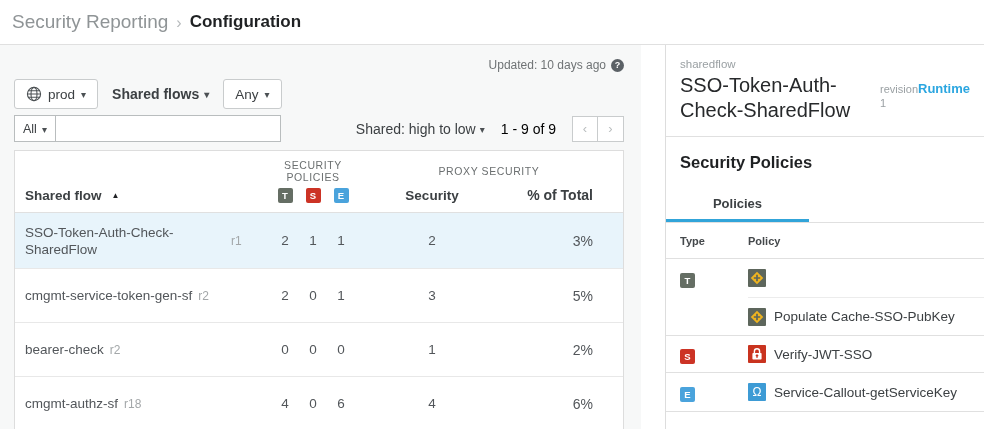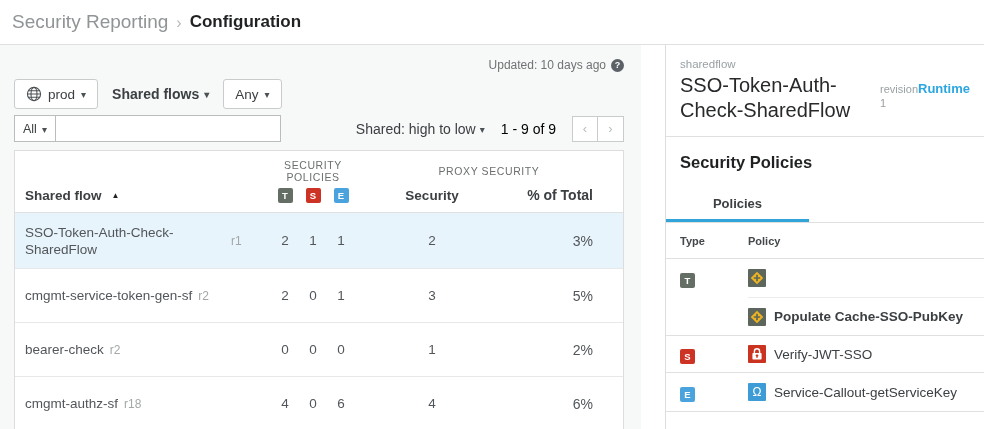--- a/index.html
+++ b/index.html
@@ -94,21 +94,21 @@
     font-size:13px; font-weight:bold; color:#3c4043; cursor:pointer;
     border-bottom:3px solid transparent; }
   .tab.active { border-bottom-color:#31a4d9; }
   .pol-hdr { display:grid; grid-template-columns:68px 1fr; align-items:center; height:36px;
     padding-left:14px; border-bottom:1px solid #e0e0e0; }
   .pol-hdr span { font-size:11px; font-weight:bold; color:#44484b; }
   .pol-group { display:flex; border-bottom:1px solid #e0e0e0; padding-left:14px; }
   .pol-type-col { width:68px; padding-top:11px; }
   .pol-list { flex:1; }
   .pol-row { height:38px; display:flex; align-items:center; gap:8px; cursor:pointer; }
-  .pol-row + .pol-row { border-top:1px solid #ececec;font-weight:bold; }
+  .pol-row + .pol-row { border-top:1px solid #ececec; }
   .pol-name { font-size:13.5px; color:#3c4043; }
   .pol-icon { width:18px; height:18px; flex:0 0 18px; }
   .callout-box { width:18px; height:18px; border-radius:1px; background:#3d9bd5; color:#fff;
     display:flex; align-items:center; justify-content:center; font-size:12px; }
 </style>
 </head>
 <body>
 
 <header class="crumb-bar">
   <span class="crumb-parent">Security Reporting</span>

